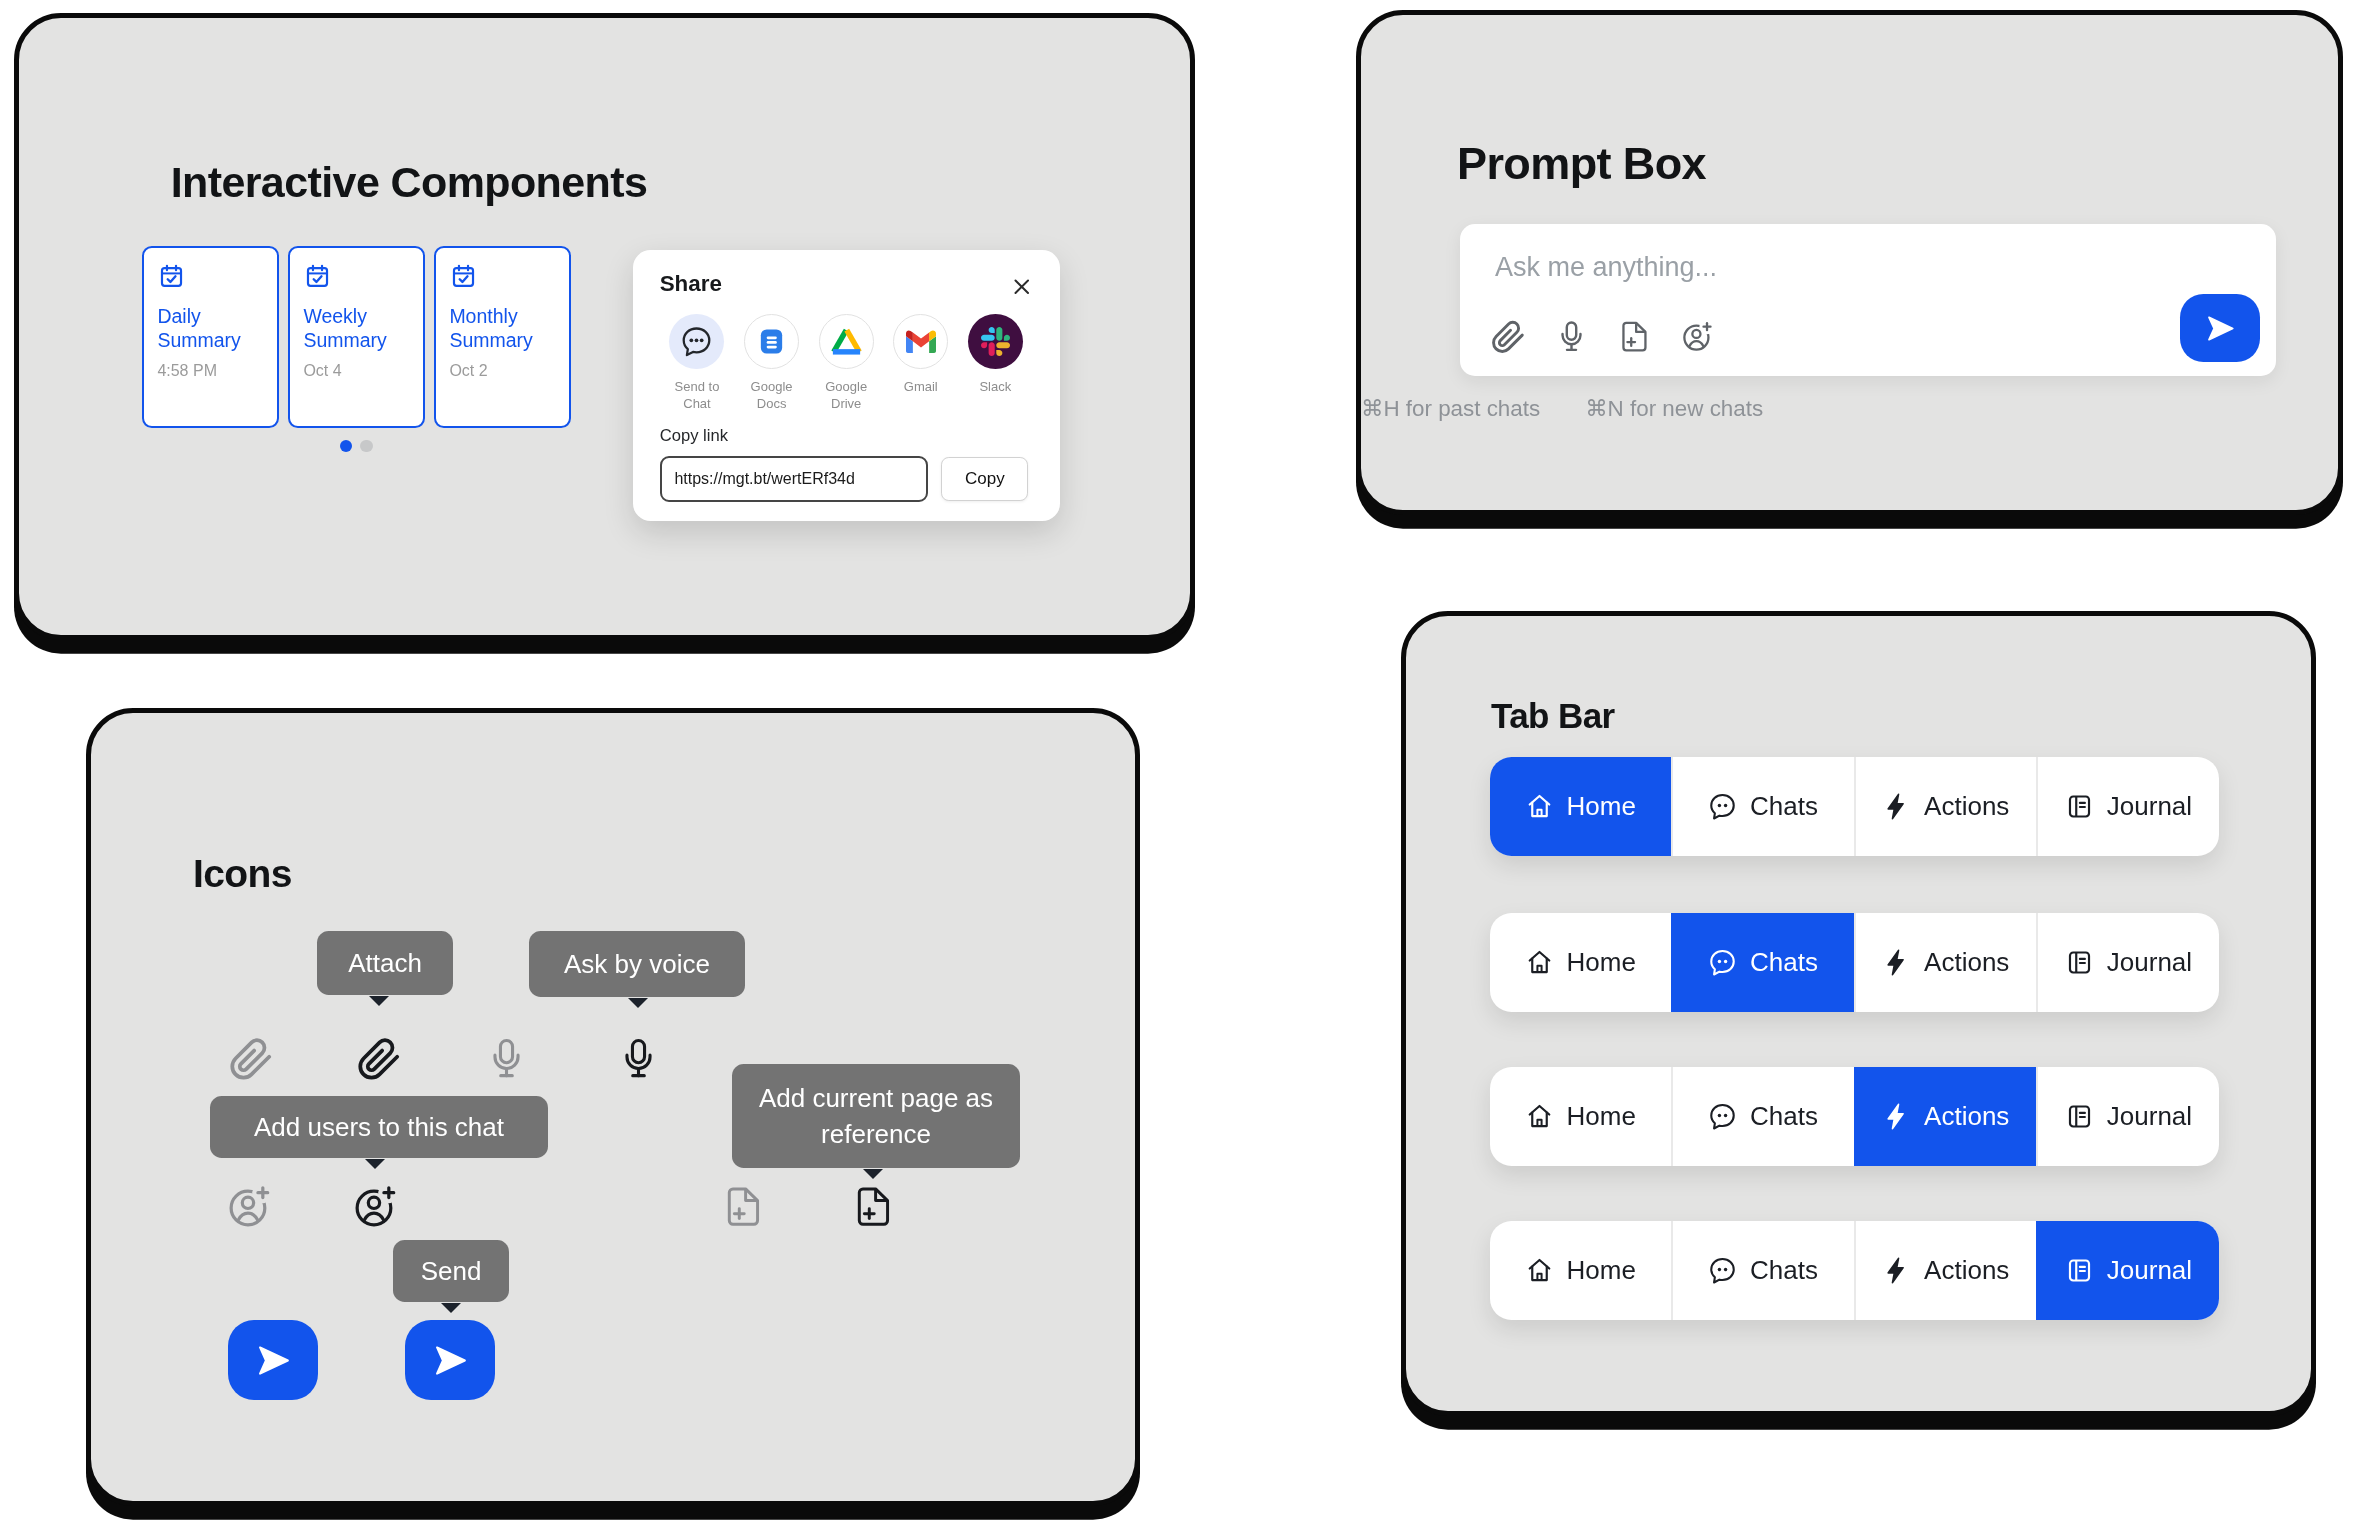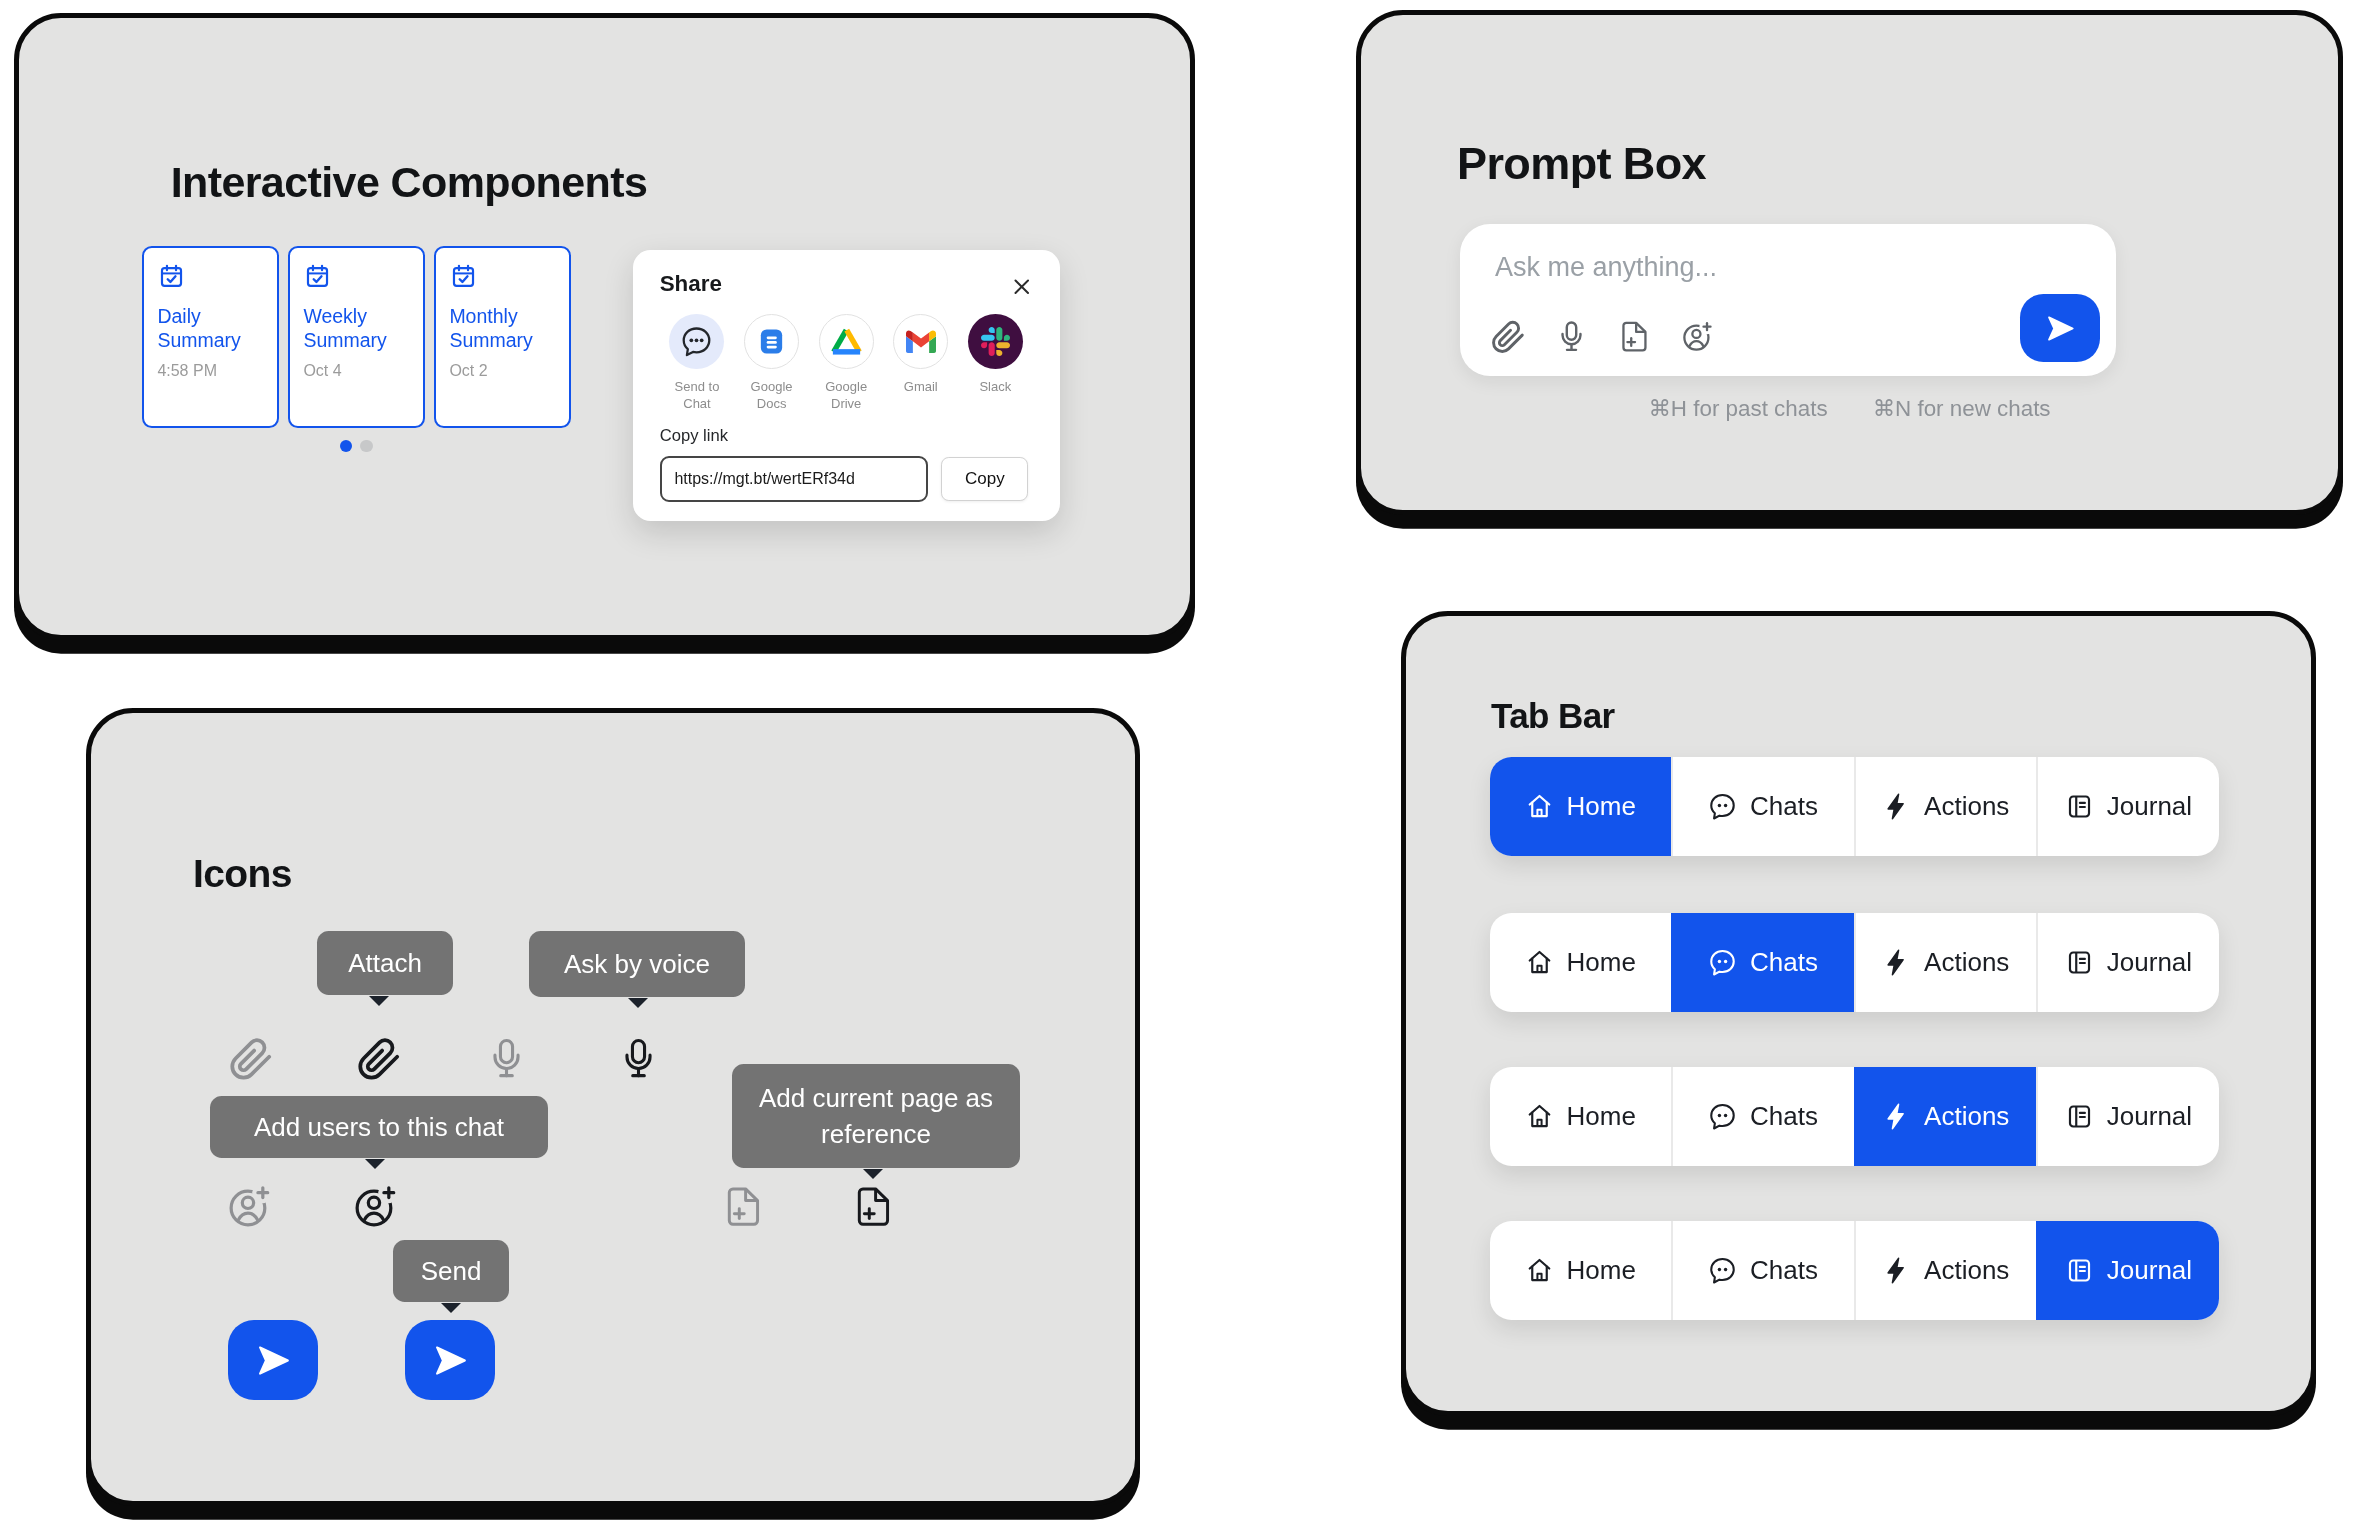--- a/index.html
+++ b/index.html
@@ -62,38 +62,38 @@
     width:87px;height:44px;border:1px solid #D2D2D2;border-radius:7.8px;background:#fff;
     font-size:17px;font-weight:500;color:#121212;cursor:pointer;
     box-shadow:0 1px 2.9px rgba(0,0,0,.07);
     font-family:"Liberation Sans","DejaVu Sans",sans-serif;
   }
 
   
   #panel-prompt{left:1356px;top:9.8px;width:977px;height:495px}
   #panel-prompt .panel-title{left:96px;top:86px;font-size:45px}
   .prompt-box{
-    position:absolute;left:99px;top:209px;width:656px;height:152px;background:#fff;
-    border-radius:30px;box-shadow:0 5.9px 17.6px rgba(0,0,0,.07);text-decoration:underline;
+    position:absolute;left:99px;top:209px;width:816px;height:152px;background:#fff;
+    border-radius:15px;box-shadow:0 5.9px 17.6px rgba(0,0,0,.07);text-decoration:underline;
   }
   .prompt-input{
     position:absolute;left:33px;top:21.5px;width:546px;height:43px;border:none;outline:none;
     font-size:27px;color:#3c4043;background:transparent;
     font-family:"Liberation Sans","DejaVu Sans",sans-serif;
   }
   .prompt-input::placeholder{color:#9AA0A6}
   .prompt-icons{position:absolute;left:31px;bottom:21.5px;display:flex;gap:28px;color:#5F6368;--halo:#ffffff}
   .prompt-icons .ic{width:35px;height:35px;cursor:pointer}
   .send-btn{
     position:absolute;right:15.6px;bottom:13.7px;width:80px;height:68px;border-radius:23.4px;
     background:#1254EC;display:flex;align-items:center;justify-content:center;cursor:pointer;border:none;
   }
   .send-btn .ic{width:35px;height:35px;color:#fff}
   .hints{
-    position:absolute;left:0;width:100%;top:380px;display:flex;justify-content:center;gap:45px;
+    position:absolute;left:0;width:100%;top:380px;display:flex;gap:45px;
     font-size:22.4px;color:#8E9297;
   }
 
   
   #panel-icons{left:86px;top:708px;width:1044px;height:788px}
   #panel-icons .panel-title{left:102px;top:107px;font-size:39px}
   .tooltip{
     position:absolute;background:#737373;color:#fff;border-radius:11.7px;
     display:flex;align-items:center;justify-content:center;text-align:center;
     font-size:26px;box-sizing:border-box;padding:0 19.5px;line-height:1.4;

